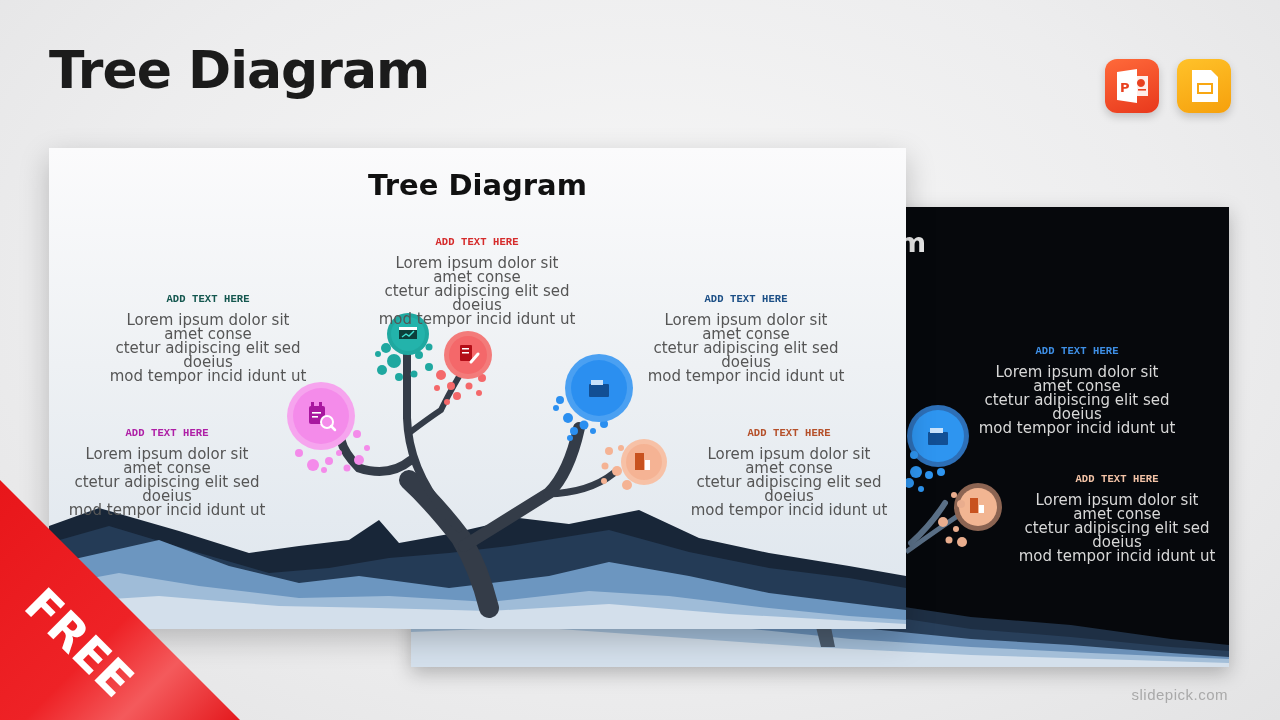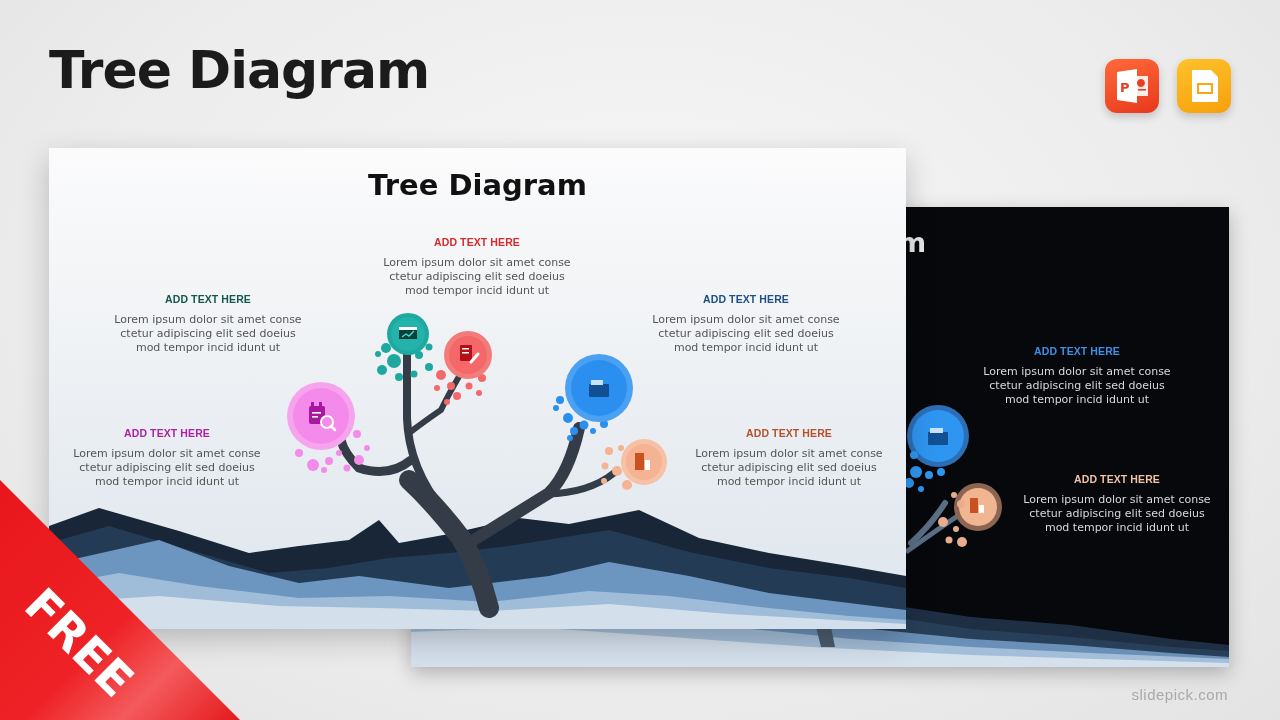--- a/index.html
+++ b/index.html
@@ -42,25 +42,25 @@
     box-shadow: 0 10px 28px rgba(0,0,0,0.22);
   }
   .slide-light svg.bg { position: absolute; left: 0; top: 0; }
   .slide-title {
     position: absolute; left: 0; width: 857px; top: 20px; text-align: center;
     font-family: "DejaVu Sans", sans-serif; font-weight: bold; font-size: 29px; color: #111;
   }
 
   .text-block { position: absolute; width: 200px; text-align: center; }
   .text-block .hd {
-    font-family: Liberation Sans, sans-serif; font-weight: bold; font-size: 10.5px;
+    font-family: Liberation Mono, monospace; font-weight: bold; font-size: 10.5px;
     letter-spacing: 0.1px; margin-bottom: 8px;
   }
   .text-block .bd {
-    font-family: "DejaVu Sans", sans-serif; font-size: 11px; line-height: 14px; color: #555;
+    font-family: "DejaVu Sans", sans-serif; font-size: 15px; line-height: 14px; color: #555;
   }
   .dark .bd { color: #d8d8d8; }
 
   .free-banner { position: absolute; left: 0; top: 480px; width: 240px; height: 240px; }
   .watermark {
     position: absolute; right: 52px; top: 686px;
     font-family: Liberation Sans, sans-serif; font-size: 15px; color: #a9a9a9; letter-spacing: 0.5px;
   }
 </style>
 </head>

